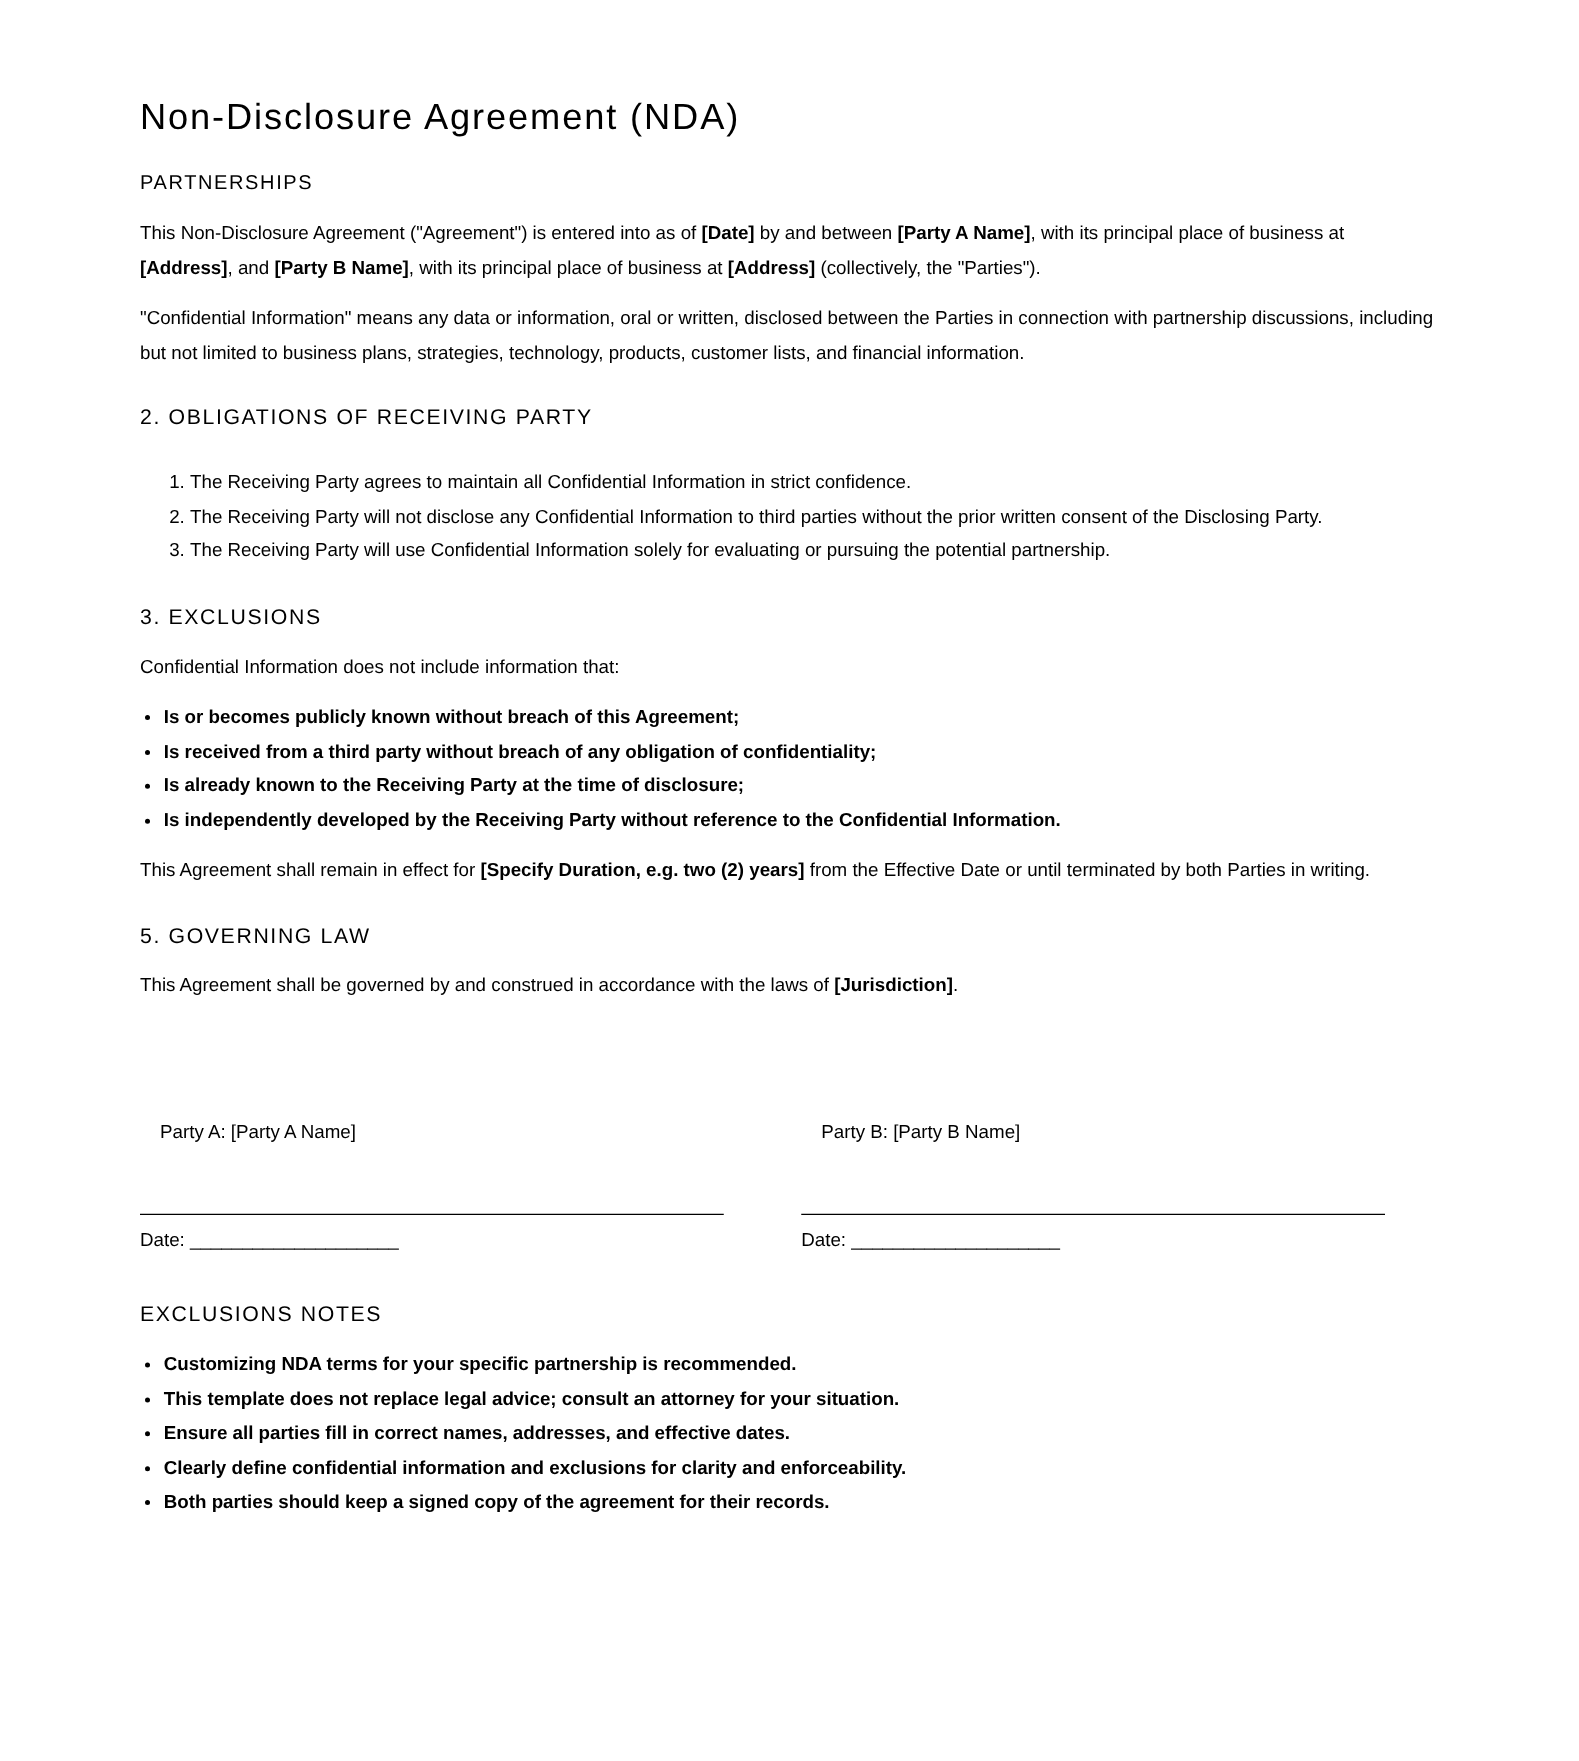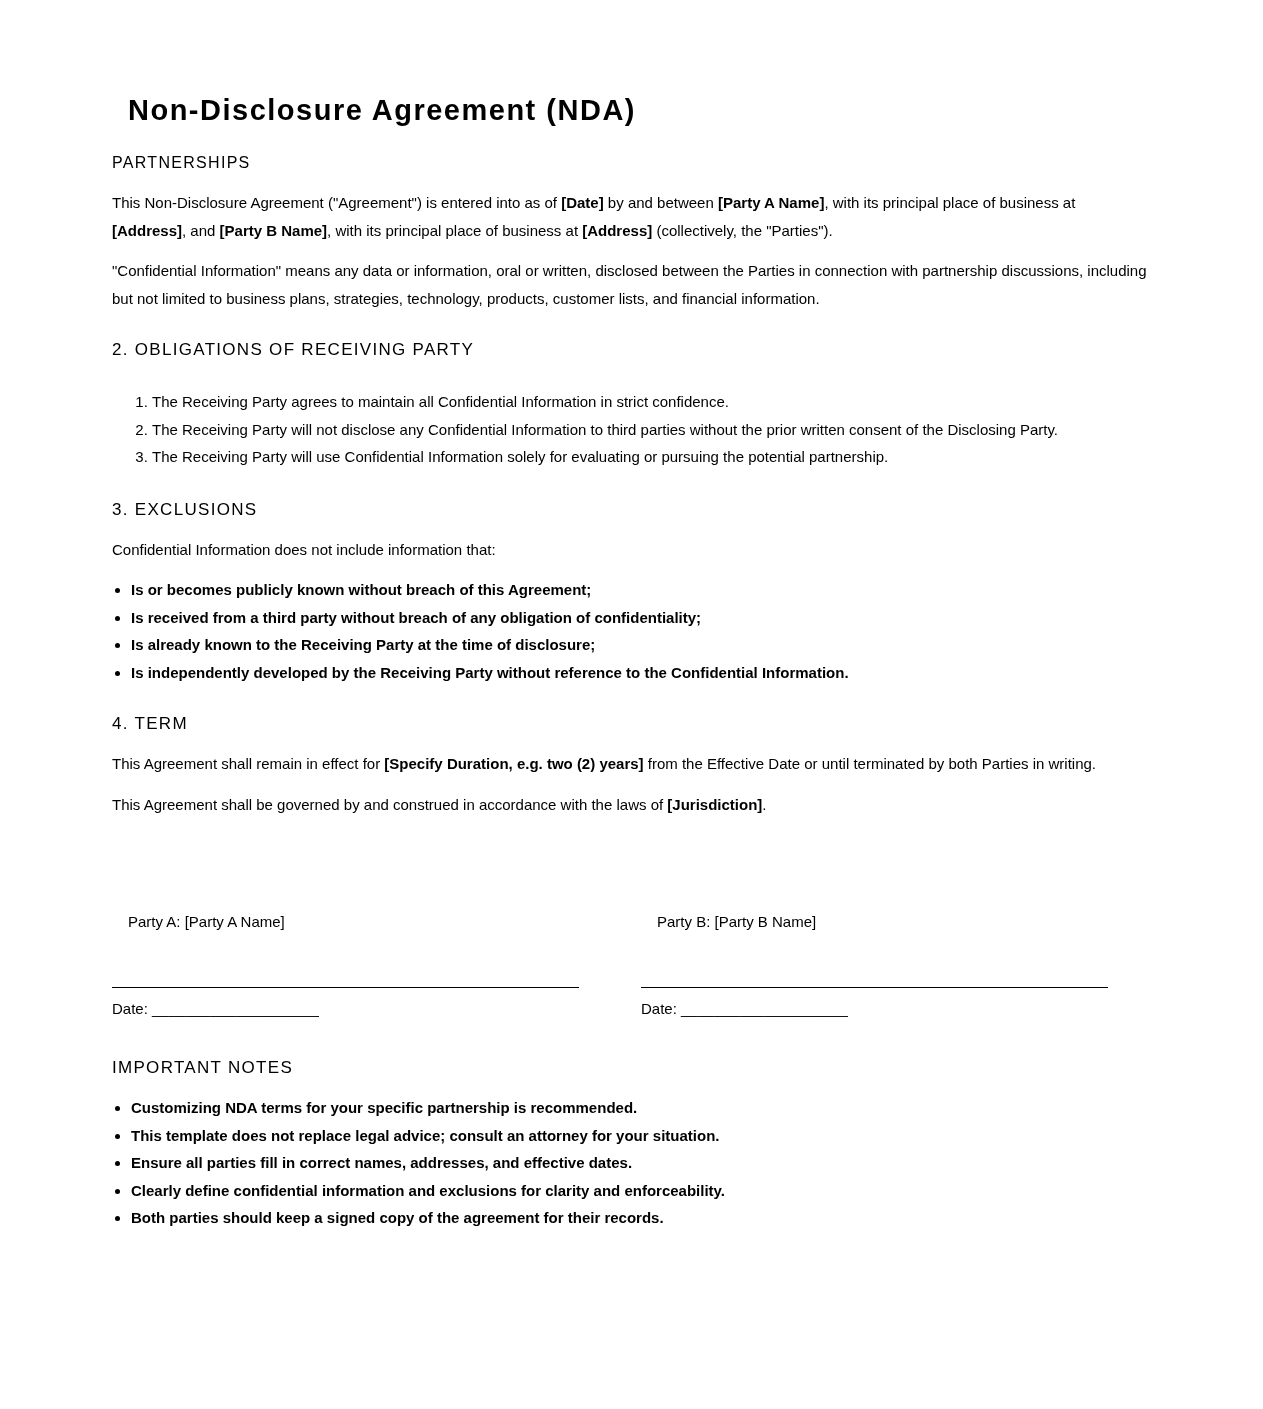--- a/index.html
+++ b/index.html
@@ -10,24 +10,24 @@
     font-family: "Liberation Sans", "DejaVu Sans", sans-serif;
     font-size: 15px;
   }
   .page {
     width: 1039px;
     margin: 0 auto;
     padding: 78px 0 109px 0;
   }
   h1 {
     font-size: 29px;
-    font-weight: 700;
+    font-weight: 400;
     letter-spacing: 1.5px;
     line-height: 1.15;
-    margin: 16px;
+    margin: 0;
   }
   h2.subtitle {
     font-size: 16px;
     font-weight: 400;
     letter-spacing: 1.3px;
     line-height: 27px;
     margin: 22px 0 0 0;
   }
   h3 {
     font-size: 17px;
@@ -91,40 +91,40 @@
 
   <h3>3. EXCLUSIONS</h3>
   <p>Confidential Information does not include information that:</p>
   <ul>
       <li>Is or becomes publicly known without breach of this Agreement;</li>
       <li>Is received from a third party without breach of any obligation of confidentiality;</li>
       <li>Is already known to the Receiving Party at the time of disclosure;</li>
       <li>Is independently developed by the Receiving Party without reference to the Confidential Information.</li>
     </ul>
 
-  <h3>4. TERM</h3>
   <p>This Agreement shall remain in effect for <strong>[Specify Duration, e.g. two (2) years]</strong> from the Effective Date or until terminated by both Parties in writing.</p>
 
+  <h3>5. GOVERNING LAW</h3>
   <p>This Agreement shall be governed by and construed in accordance with the laws of <strong>[Jurisdiction]</strong>.</p>
 
   <div class="sig-row">
     <div class="sig-col">
       <p class="sig-label">Party A: [Party A Name]</p>
       <hr class="sig-line">
       <p class="sig-date"><span>Date:</span> <span>____________________</span></p>
     </div>
     <div class="sig-col">
       <p class="sig-label">Party B: [Party B Name]</p>
       <hr class="sig-line">
       <p class="sig-date"><span>Date:</span> <span>____________________</span></p>
     </div>
   </div>
 
   <div class="notes">
-    <h3>IMPORTANT NOTES</h3>
+    <h3>EXCLUSIONS NOTES</h3>
     <ul>
         <li>Customizing NDA terms for your specific partnership is recommended.</li>
         <li>This template does not replace legal advice; consult an attorney for your situation.</li>
         <li>Ensure all parties fill in correct names, addresses, and effective dates.</li>
         <li>Clearly define confidential information and exclusions for clarity and enforceability.</li>
         <li>Both parties should keep a signed copy of the agreement for their records.</li>
       </ul>
   </div>
 
 </div>

